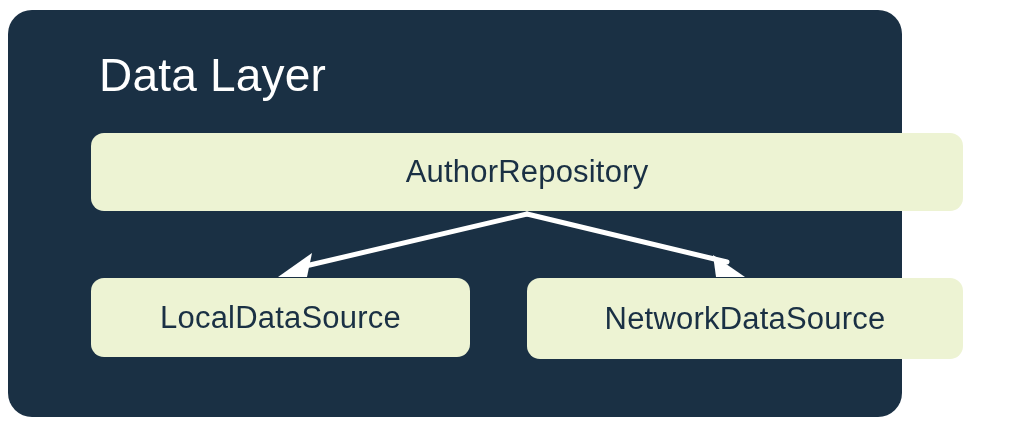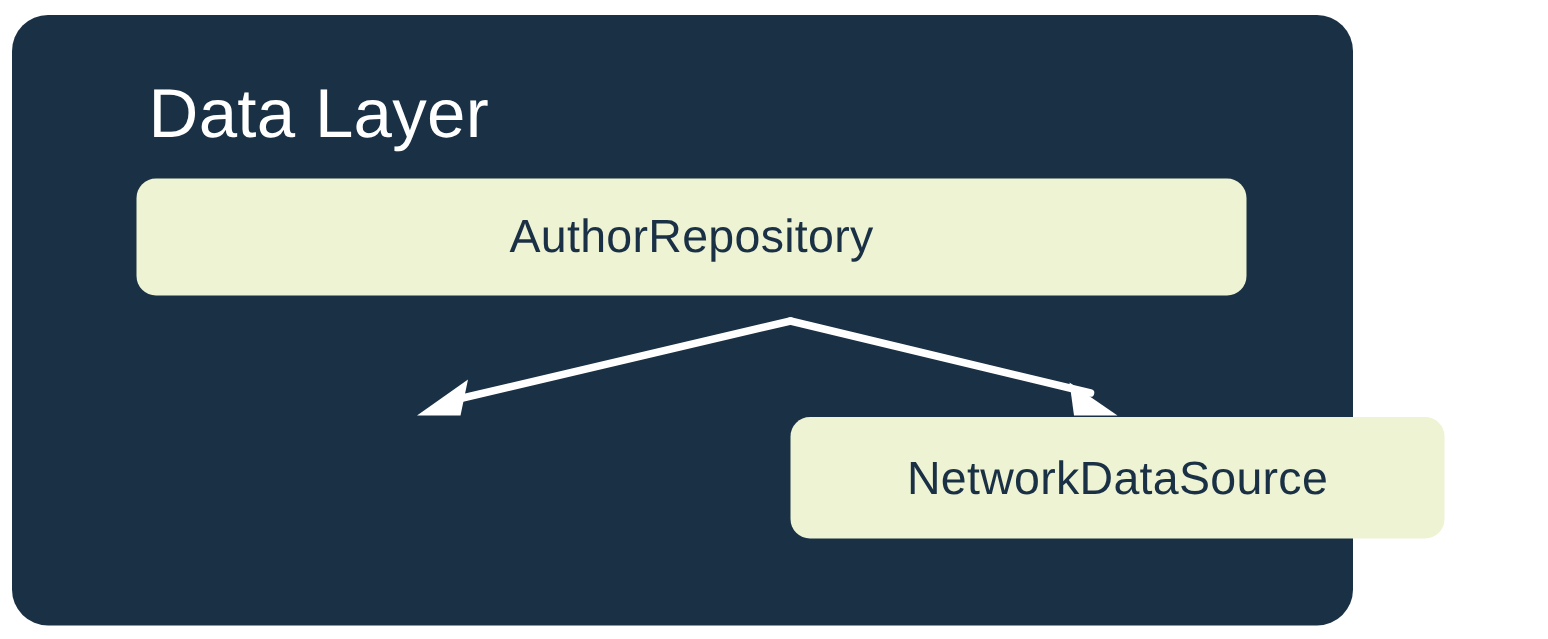--- a/index.html
+++ b/index.html
@@ -55,22 +55,22 @@
     justify-content: center;
     color: #1a3044;
     font-size: 31px;
     font-weight: 400;
     letter-spacing: 0.2px;
     white-space: nowrap;
   }
 
   #node-author-repository {
     left: 91px;
-    top: 119px;
-    width: 740px;
+    top: 133px;
+    width: 872px;
     height: 78px;
   }
 
   #node-local-data-source {
     left: 91px;
     top: 278px;
     width: 379px;
     height: 79px;
   }
 
@@ -98,20 +98,23 @@
   <div class="layer-card">
 
     <div class="layer-title">Data Layer</div>
 
   </div>
 
   <div class="node-box" id="node-author-repository">
     <span>AuthorRepository</span>
   </div>
 
+  <div class="node-box" id="node-local-data-source">
+    <span>LocalDataSource</span>
+  </div>
 
   <div class="node-box" id="node-network-data-source">
     <span>NetworkDataSource</span>
   </div>
 
   <svg id="connector-layer" viewBox="0 0 1032 426">
 
     <g>
       <line x1="527" y1="214" x2="297" y2="268" stroke="#ffffff" stroke-width="5" stroke-linecap="round"></line>
       <polygon points="278,277 312,253 307,277" fill="#ffffff"></polygon>

